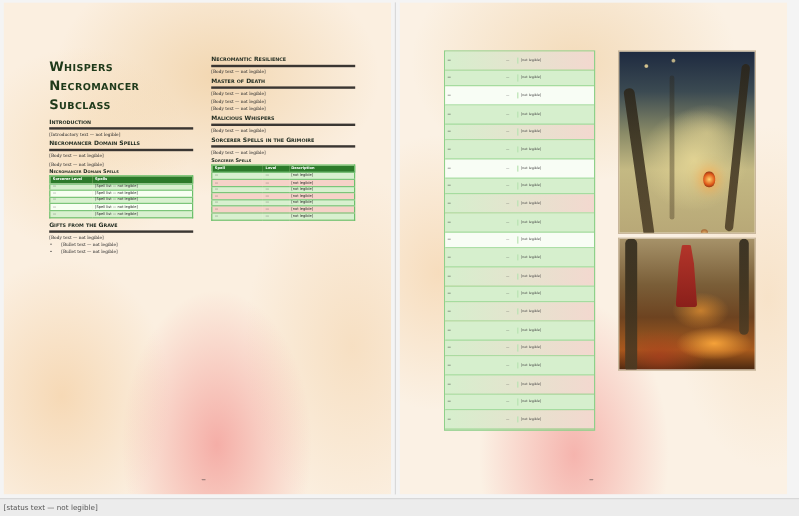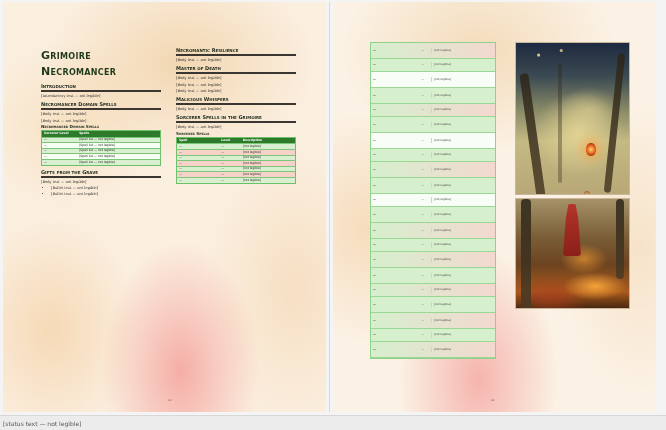--- a/index.html
+++ b/index.html
@@ -105,21 +105,22 @@
 <body>
 
 <div class="viewer">
   <div class="gutter"></div>
 
   <div class="page page-left">
     <div class="bg-art"></div>
 
     <div class="col col-l1">
       <div class="title">
-        <div>Grimoire Necromancer</div>
+        <div>Whispers Necromancer</div>
+        <div>Subclass</div>
       </div>
 
       <div class="h2">Introduction</div>
       <p class="body">[Introductory text — not legible]</p>
 
       <div class="h2">Necromancer Domain Spells</div>
       <p class="body">[Body text — not legible]</p>
       <p class="body">[Body text — not legible]</p>
 
       <div class="h3">Necromancer Domain Spells</div>

